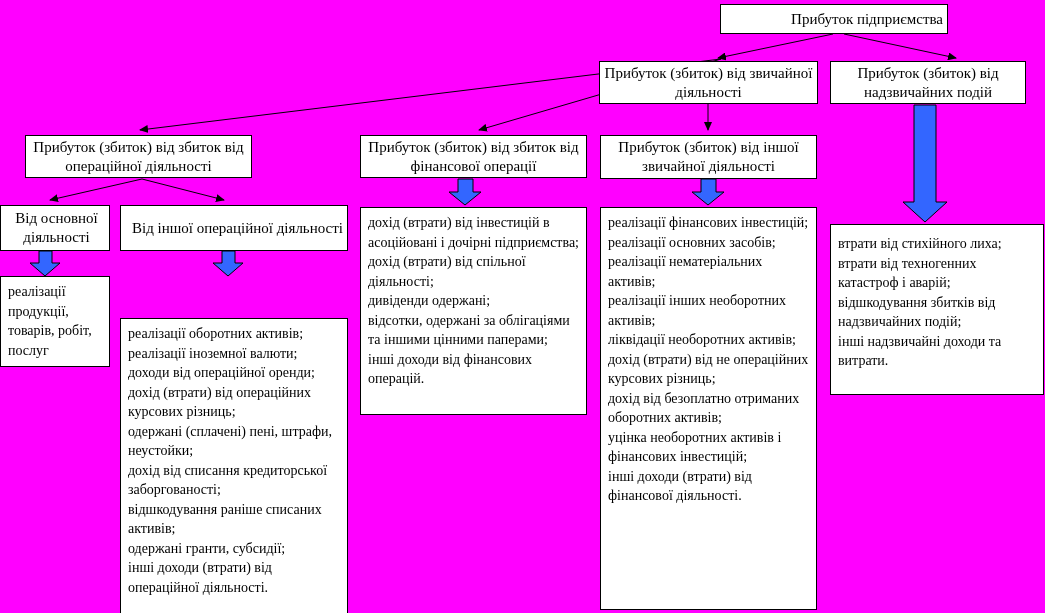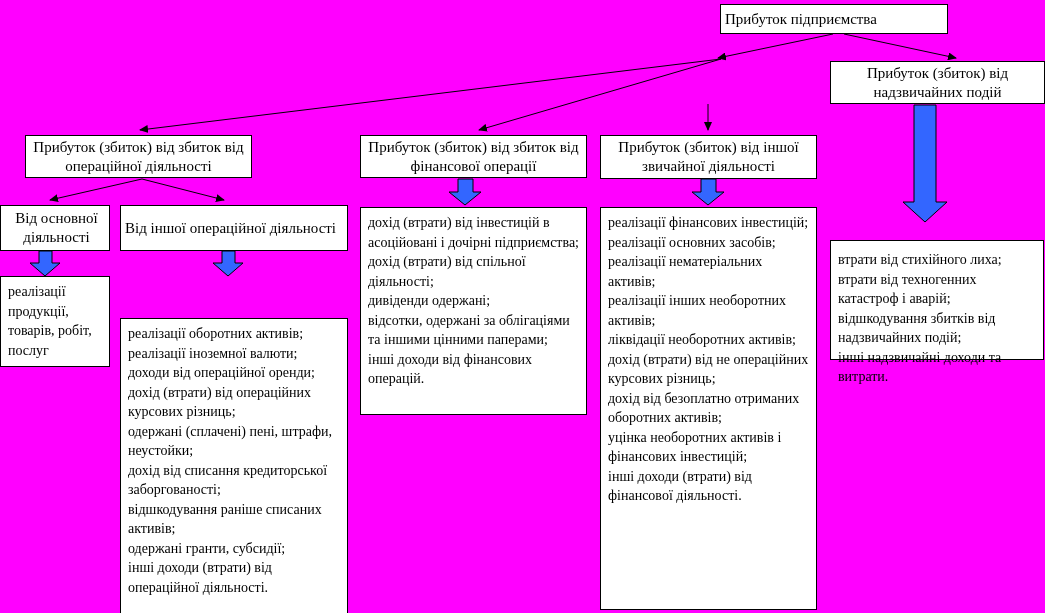--- a/index.html
+++ b/index.html
@@ -13,21 +13,21 @@
   svg.overlay{position:absolute;left:0;top:0;z-index:1;}
   .box{
     position:absolute;
     background:#FFFFFF;
     border:1px solid #000;
     box-sizing:border-box;
     color:#000;
     z-index:2;
   }
   .node{
-    display:flex;align-items:center;justify-content:flex-start;
+    display:flex;align-items:center;justify-content:flex-end;
     text-align:center;
     font-size:15px;line-height:19px;
     padding:2px 4px;
   }
   .leaf{
     font-size:14px;line-height:19.5px;
     padding:5px 5px 6px 7px;
     white-space:pre-line;
     text-align:left;
   }
@@ -58,21 +58,24 @@
     <polygon class="block-arrow" points="222,251 235,251 235,263 243,263 228,276 213,263 222,263"></polygon>
     <polygon class="block-arrow" points="458,179 473,179 473,192 481,192 465,205 449,192 458,192"></polygon>
     <polygon class="block-arrow" points="701,179 716,179 716,192 724,192 708,205 692,192 701,192"></polygon>
     <polygon class="block-arrow" points="914,105 936,105 936,202 947,202 925,222 903,202 914,202"></polygon>
   </svg>
 
   <div class="box node" style="left:720px;top:4px;width:228px;height:30px;">
     <span>Прибуток підприємства</span>
   </div>
 
-  <div class="box node" style="left:830px;top:61px;width:215px;height:43px;">
+  <div class="box node" style="left:599px;top:61px;width:219px;height:43px;">
+    <span>Прибуток (збиток) від звичайної діяльності</span>
+  </div>
+  <div class="box node" style="left:830px;top:61px;width:196px;height:43px;">
     <span>Прибуток (збиток) від надзвичайних подій</span>
   </div>
 
   <div class="box node" style="left:25px;top:135px;width:227px;height:43px;">
     <span>Прибуток (збиток) від збиток від операційної діяльності</span>
   </div>
   <div class="box node" style="left:360px;top:135px;width:227px;height:43px;">
     <span>Прибуток (збиток) від збиток від фінансової операції</span>
   </div>
   <div class="box node" style="left:600px;top:135px;width:217px;height:44px;">
@@ -107,18 +110,18 @@
   <div class="box leaf" style="left:600px;top:207px;width:217px;height:403px;">реалізації фінансових інвестицій;
 реалізації основних засобів;
 реалізації нематеріальних активів;
 реалізації інших необоротних активів;
 ліквідації необоротних активів;
 дохід (втрати) від не операційних курсових різниць;
 дохід від безоплатно отриманих оборотних активів;
 уцінка необоротних активів і фінансових інвестицій;
 інші доходи (втрати) від фінансової діяльності.</div>
 
-  <div class="box leaf" style="left:830px;top:240px;width:214px;height:120px;padding-top:9px;">втрати від стихійного лиха;
+  <div class="box leaf" style="left:830px;top:224px;width:214px;height:171px;padding-top:9px;">втрати від стихійного лиха;
 втрати від техногенних катастроф і аварій;
 відшкодування збитків від надзвичайних подій;
 інші надзвичайні доходи та витрати.</div>
 
 </div>
 
 </body></html>

